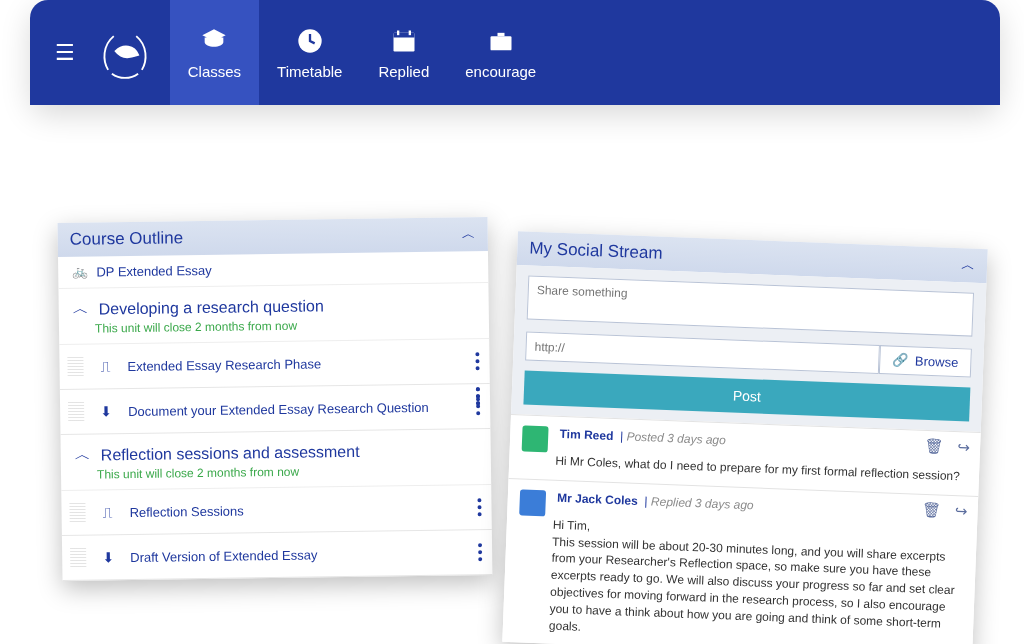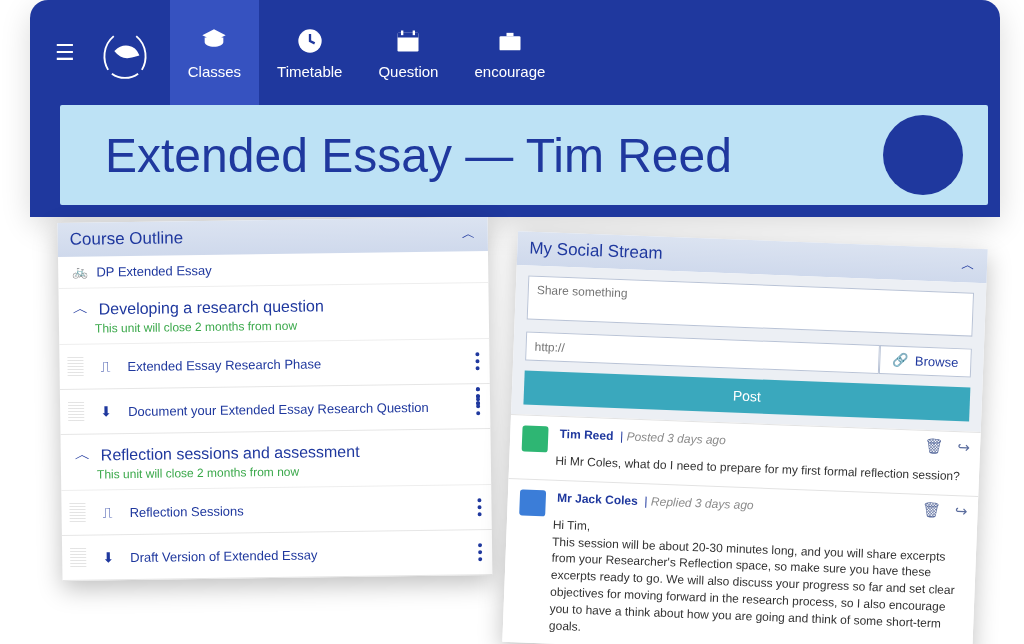--- a/index.html
+++ b/index.html
@@ -220,40 +220,34 @@
       </div>
       <div class="navitem">
         <span class="icon">
             <svg viewBox="0 0 24 24">
               <rect x="3" y="5" width="18" height="16" rx="1"></rect>
               <rect x="3" y="5" width="18" height="4" fill="#1f389e"></rect>
               <line x1="7" y1="3" x2="7" y2="7" stroke="#fff" stroke-width="2"></line>
               <line x1="17" y1="3" x2="17" y2="7" stroke="#fff" stroke-width="2"></line>
             </svg>
           </span>
-        <span>Question</span>
+        <span>Replied</span>
       </div>
       <div class="navitem">
         <span class="icon">
             <svg viewBox="0 0 24 24">
               <rect x="3" y="8" width="18" height="12" rx="1"></rect>
               <rect x="9" y="5" width="6" height="3"></rect>
             </svg>
           </span>
         <span>encourage</span>
       </div>
     </div>
   </div>
 
-  <div class="banner">
-    <div class="banner-inner">
-      <div class="banner-title">Extended Essay — Tim Reed</div>
-      <div class="avatar-circle"></div>
-    </div>
-  </div>
 </div>
 
 <div class="card-outline">
   <div class="card-head">
     <span>Course Outline</span>
     <span class="chev">︿</span>
   </div>
   <div class="course-row">
     <span>🚲</span>
     <span>DP Extended Essay</span>

